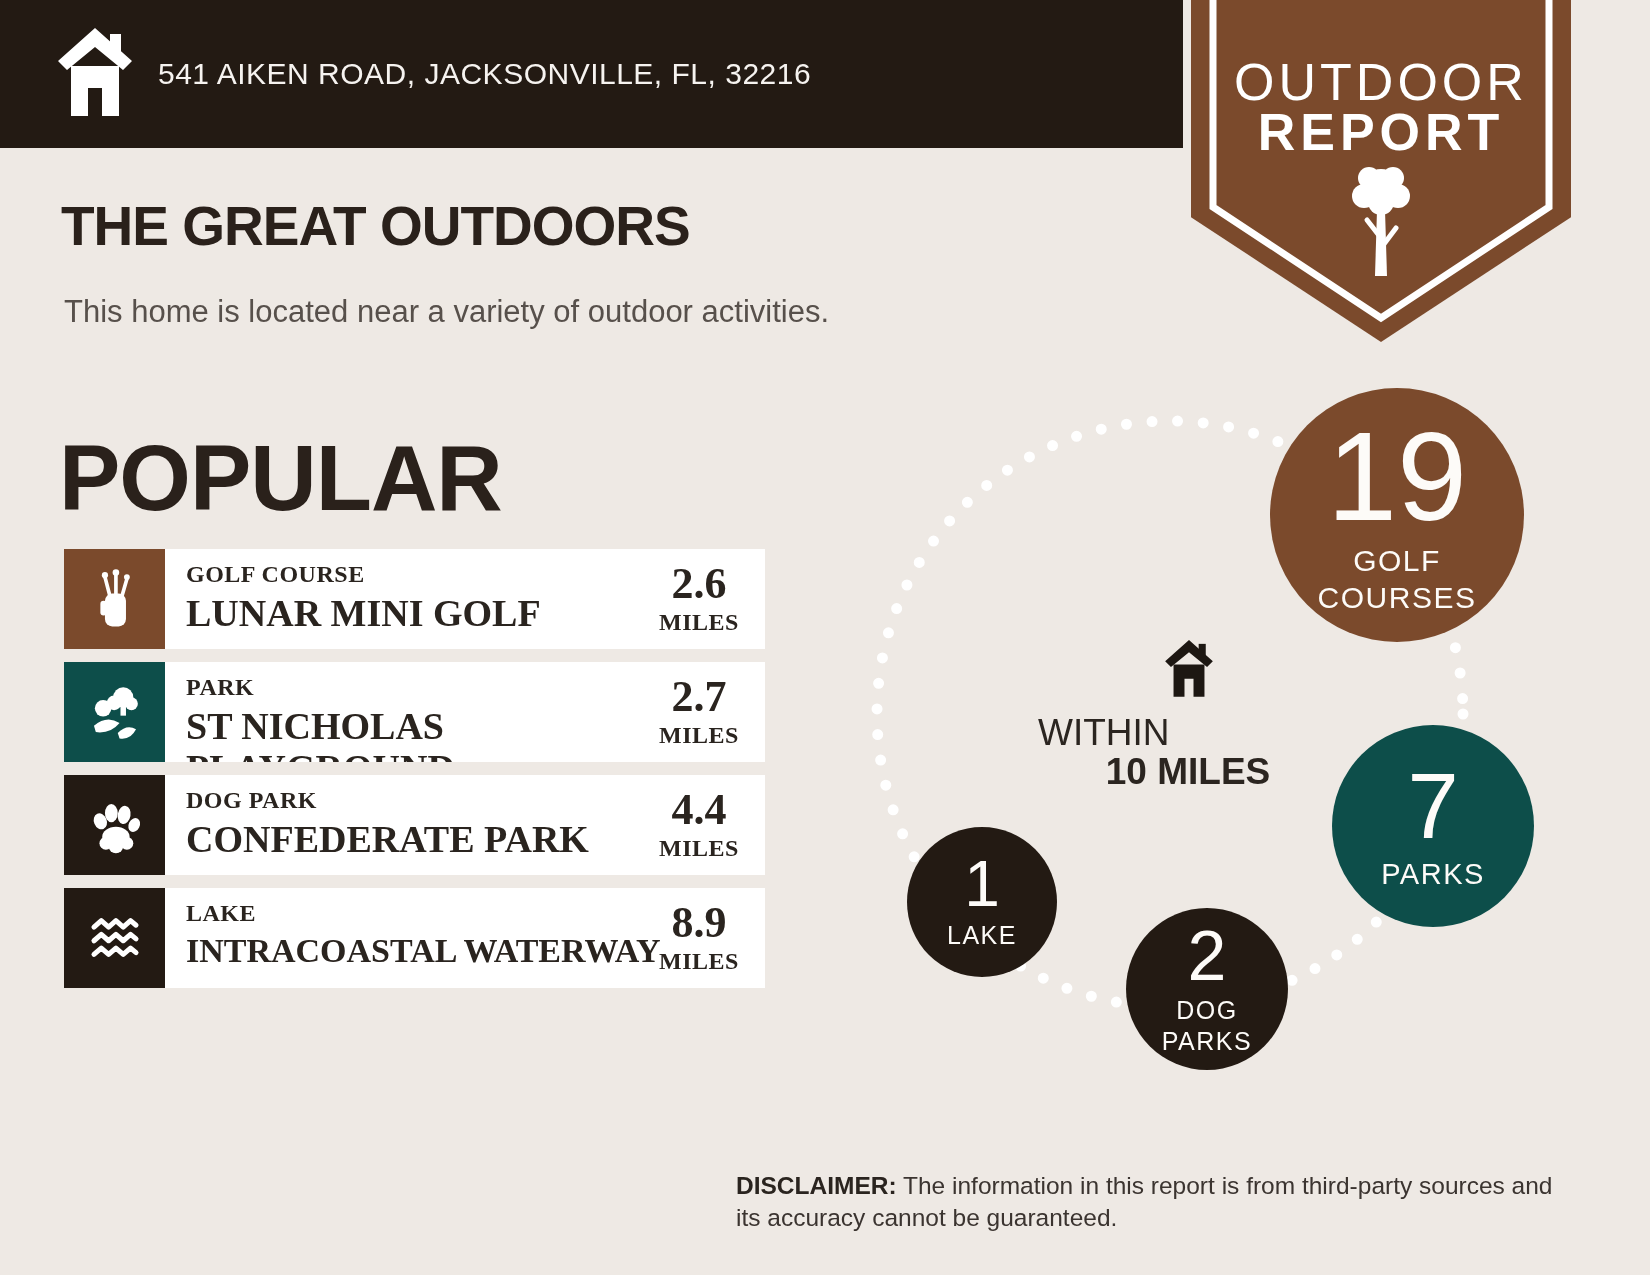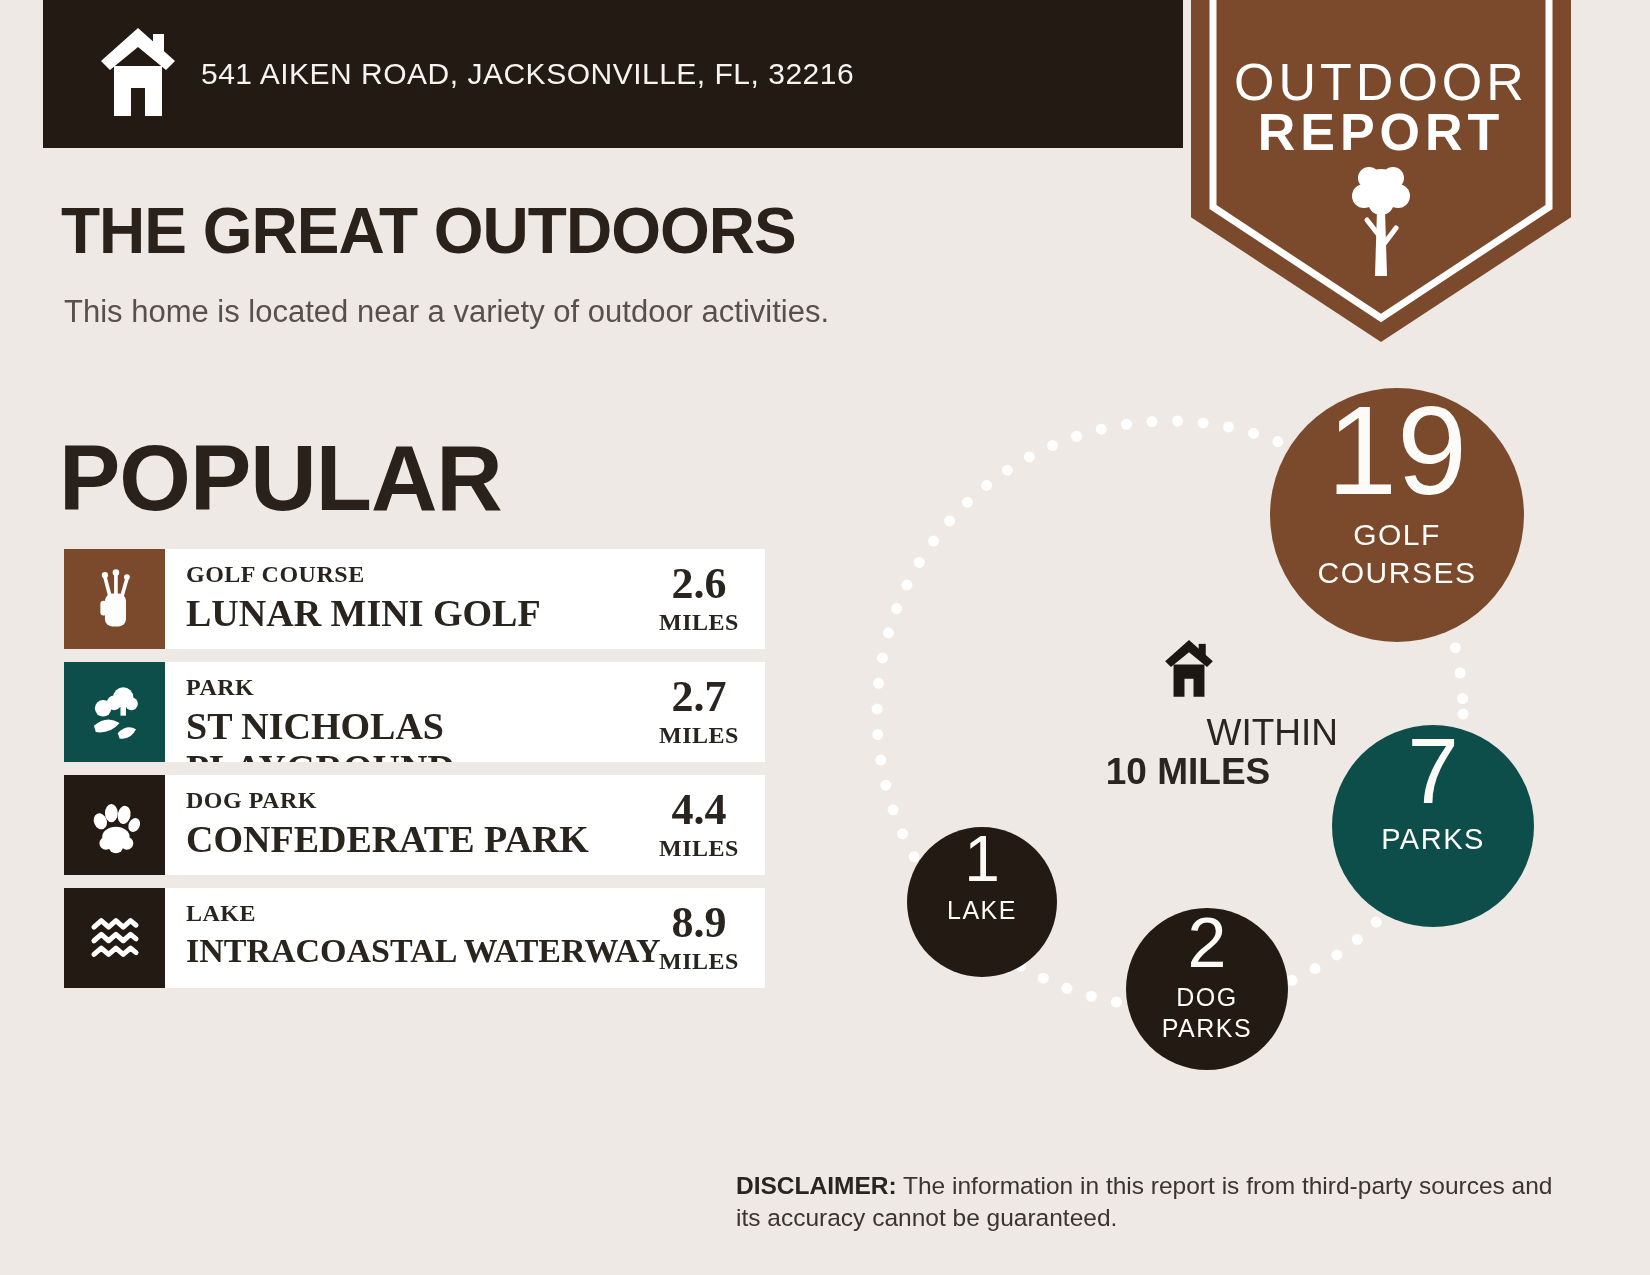--- a/index.html
+++ b/index.html
@@ -4,40 +4,40 @@
 <style>
   * { margin:0; padding:0; box-sizing:border-box; }
   html,body { background:#d8d2cc; }
   #app {
     position:relative; width:1650px; height:1275px; overflow:hidden;
     background:#eee9e4;
     font-family:"Liberation Sans", sans-serif;
     color:#2a211b;
   }
   
-  .topbar { position:absolute; left:0; top:0; width:1306px; height:148px; background:#231a13;margin-left:43px; }
+  .topbar { position:absolute; left:0; top:0; width:1306px; height:148px; background:#231a13; }
   .topbar-house { position:absolute; left:56px; top:28px; }
   .address {
     position:absolute; left:158px; top:0; height:148px; line-height:148px;
     font-size:30px; letter-spacing:0.5px; color:#f6f3f0; font-weight:400;
   }
   
   .badge { position:absolute; left:1183px; top:0; width:396px; height:352px; z-index:5; }
   .badge-outer { position:absolute; left:0; top:0; width:396px; height:352px; background:#eee9e4;
     clip-path:polygon(0 0,100% 0,100% 63%,50% 100%,0 63%); }
   .badge-inner { position:absolute; left:8px; top:0; width:380px; height:342px; background:#7b4a2c;
     clip-path:polygon(0 0,100% 0,100% 63.5%,50% 100%,0 63.5%); }
   .badge-line { position:absolute; left:0; top:0; }
   .badge-text1 { position:absolute; left:0; top:52px; width:396px; text-align:center;
     color:#fff; font-size:52px; font-weight:400; letter-spacing:4px; }
   .badge-text2 { position:absolute; left:0; top:102px; width:396px; text-align:center;
     color:#fff; font-size:52px; font-weight:700; letter-spacing:5px; }
   .badge-tree { position:absolute; left:158px; top:162px; }
   
-  .title { position:absolute; left:61px; top:194px; font-size:64px; font-weight:800;
+  .title { position:absolute; left:61px; top:194px; font-size:55px; font-weight:800;
     letter-spacing:-1px; color:#2a211b; }
   .subtitle { position:absolute; left:64px; top:294px; font-size:31px; color:#57504b; }
   .popular-heading { position:absolute; left:59px; top:426px; font-size:92px; font-weight:800;
     letter-spacing:-1px; color:#2a211b; }
   
   .rows { position:absolute; left:64px; top:549px; width:701px; }
   .row { position:relative; width:701px; height:100px; background:#ffffff; margin-bottom:13px;
     overflow:hidden;font-family:Liberation Serif, serif; }
   .tile { position:absolute; left:0; top:0; width:101px; height:100px;
     display:flex; align-items:center; justify-content:center; }
@@ -50,38 +50,38 @@
     color:#2a241f; white-space:nowrap; }
   .row:nth-child(2) .row-name { white-space:normal; width:430px; }
   .row:nth-child(4) .row-name { font-size:34px; }
   .row-metric { position:absolute; right:0; top:0; width:132px; height:100px;
     display:flex; flex-direction:column; align-items:center; justify-content:center; }
   .row-distance { font-size:44px; font-weight:800; color:#2a241f; line-height:1; }
   .row-unit { font-size:24px; font-weight:700; color:#2a241f; margin-top:3px; letter-spacing:0.5px; }
   
   .ring { position:absolute; left:850px; top:390px; z-index:1; }
   .stat-circle { position:absolute; border-radius:50%; z-index:2;
-    display:flex; flex-direction:column; align-items:center; 
+    display:flex; flex-direction:column; align-items:center; justify-content:center;
     color:#fdfbf8; text-align:center; }
   .stat-circle .stat-value { font-weight:400; line-height:1; }
   .stat-circle .stat-label { letter-spacing:1.5px; line-height:1.25; }
   .circle-golf { left:1270px; top:388px; width:254px; height:254px; background:#7b4a2c; }
   .circle-golf .stat-value { font-size:126px; }
   .circle-golf .stat-label { font-size:30px; width:180px; margin-top:2px; }
   .circle-parks { left:1332px; top:725px; width:202px; height:202px; background:#0d4e4a; }
   .circle-parks .stat-value { font-size:92px; }
   .circle-parks .stat-label { font-size:29px; margin-top:4px; }
   .circle-lake { left:907px; top:827px; width:150px; height:150px; background:#231a13; }
   .circle-lake .stat-value { font-size:64px; }
   .circle-lake .stat-label { font-size:25px; margin-top:4px; }
   .circle-dog { left:1126px; top:908px; width:162px; height:162px; background:#231a13; }
   .circle-dog .stat-value { font-size:70px; }
   .circle-dog .stat-label { font-size:25px; width:100px; margin-top:4px; }
   .center-house { position:absolute; left:1156px; top:640px; z-index:2; }
-  .within-1 { position:absolute; left:1038px; top:712px; width:300px; text-align:right;
+  .within-1 { position:absolute; left:1038px; top:712px; width:300px; text-align:left;
     font-size:37px; color:#2b2520; z-index:2; }
   .within-2 { position:absolute; left:1038px; top:751px; width:300px; text-align:center;
     font-size:37px; font-weight:700; color:#2b2520; z-index:2; }
   
   .logo { position:absolute; left:58px; top:1178px; display:flex; align-items:center; }
   .logo-text { font-size:34px; color:#696969; font-weight:500; margin-left:16px; letter-spacing:0.5px; }
   .disclaimer { position:absolute; left:736px; top:1170px; width:845px;
     font-size:24.5px; line-height:1.32; color:#3b3430; }
   .disclaimer b { color:#2a241f; }
 </style>

